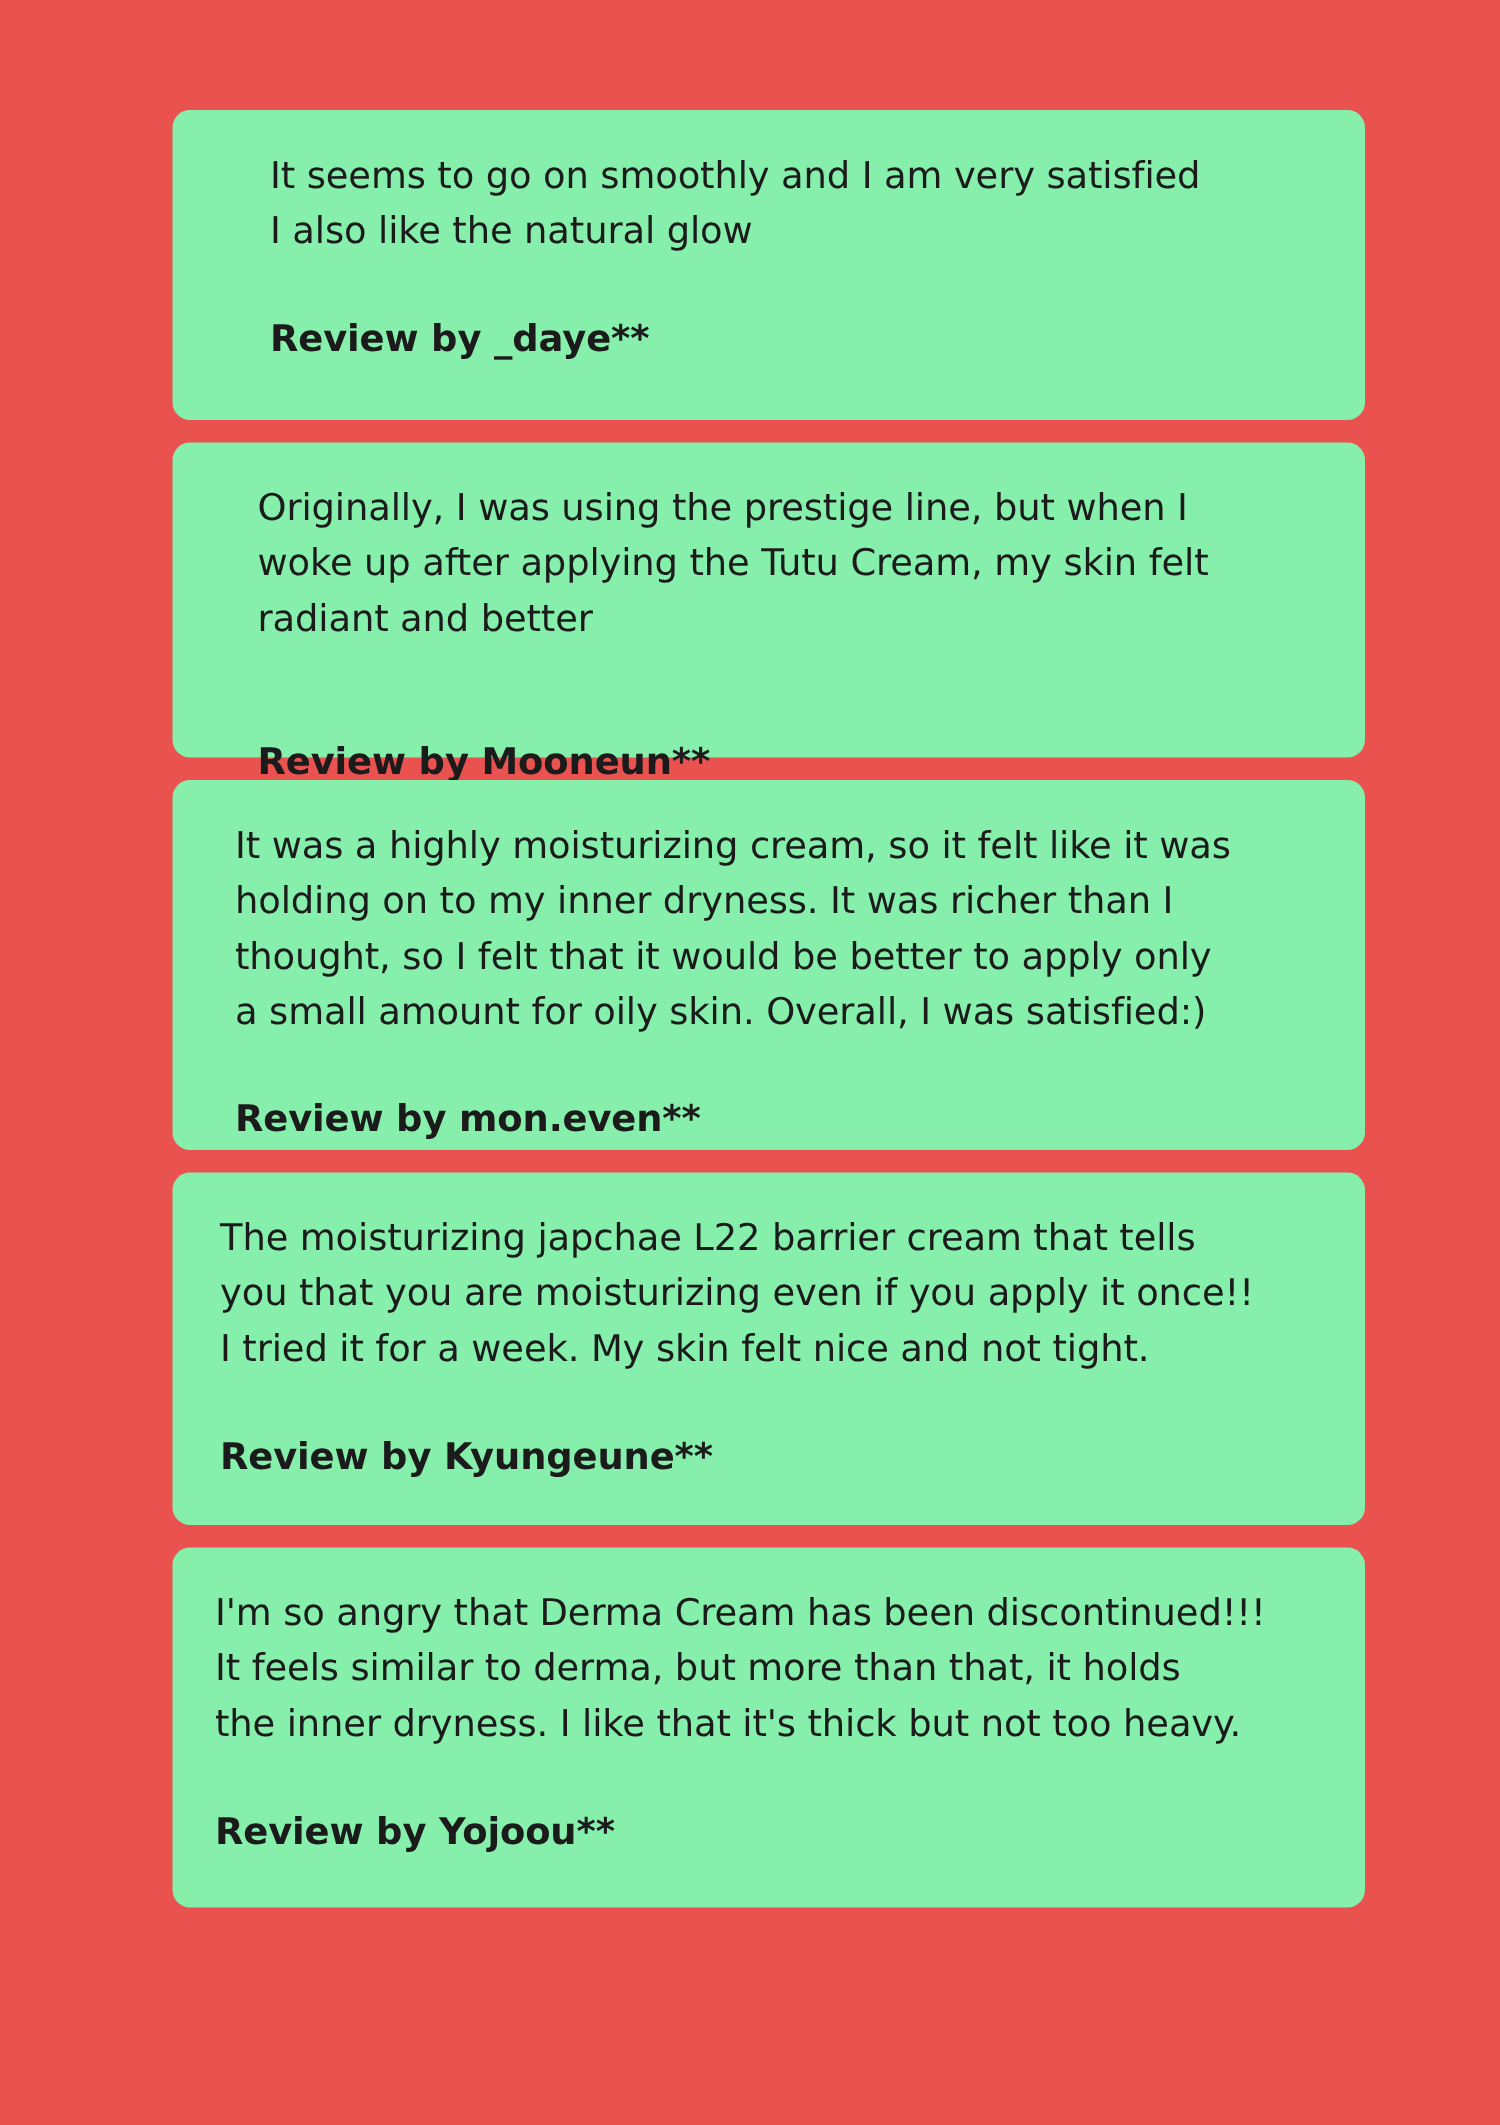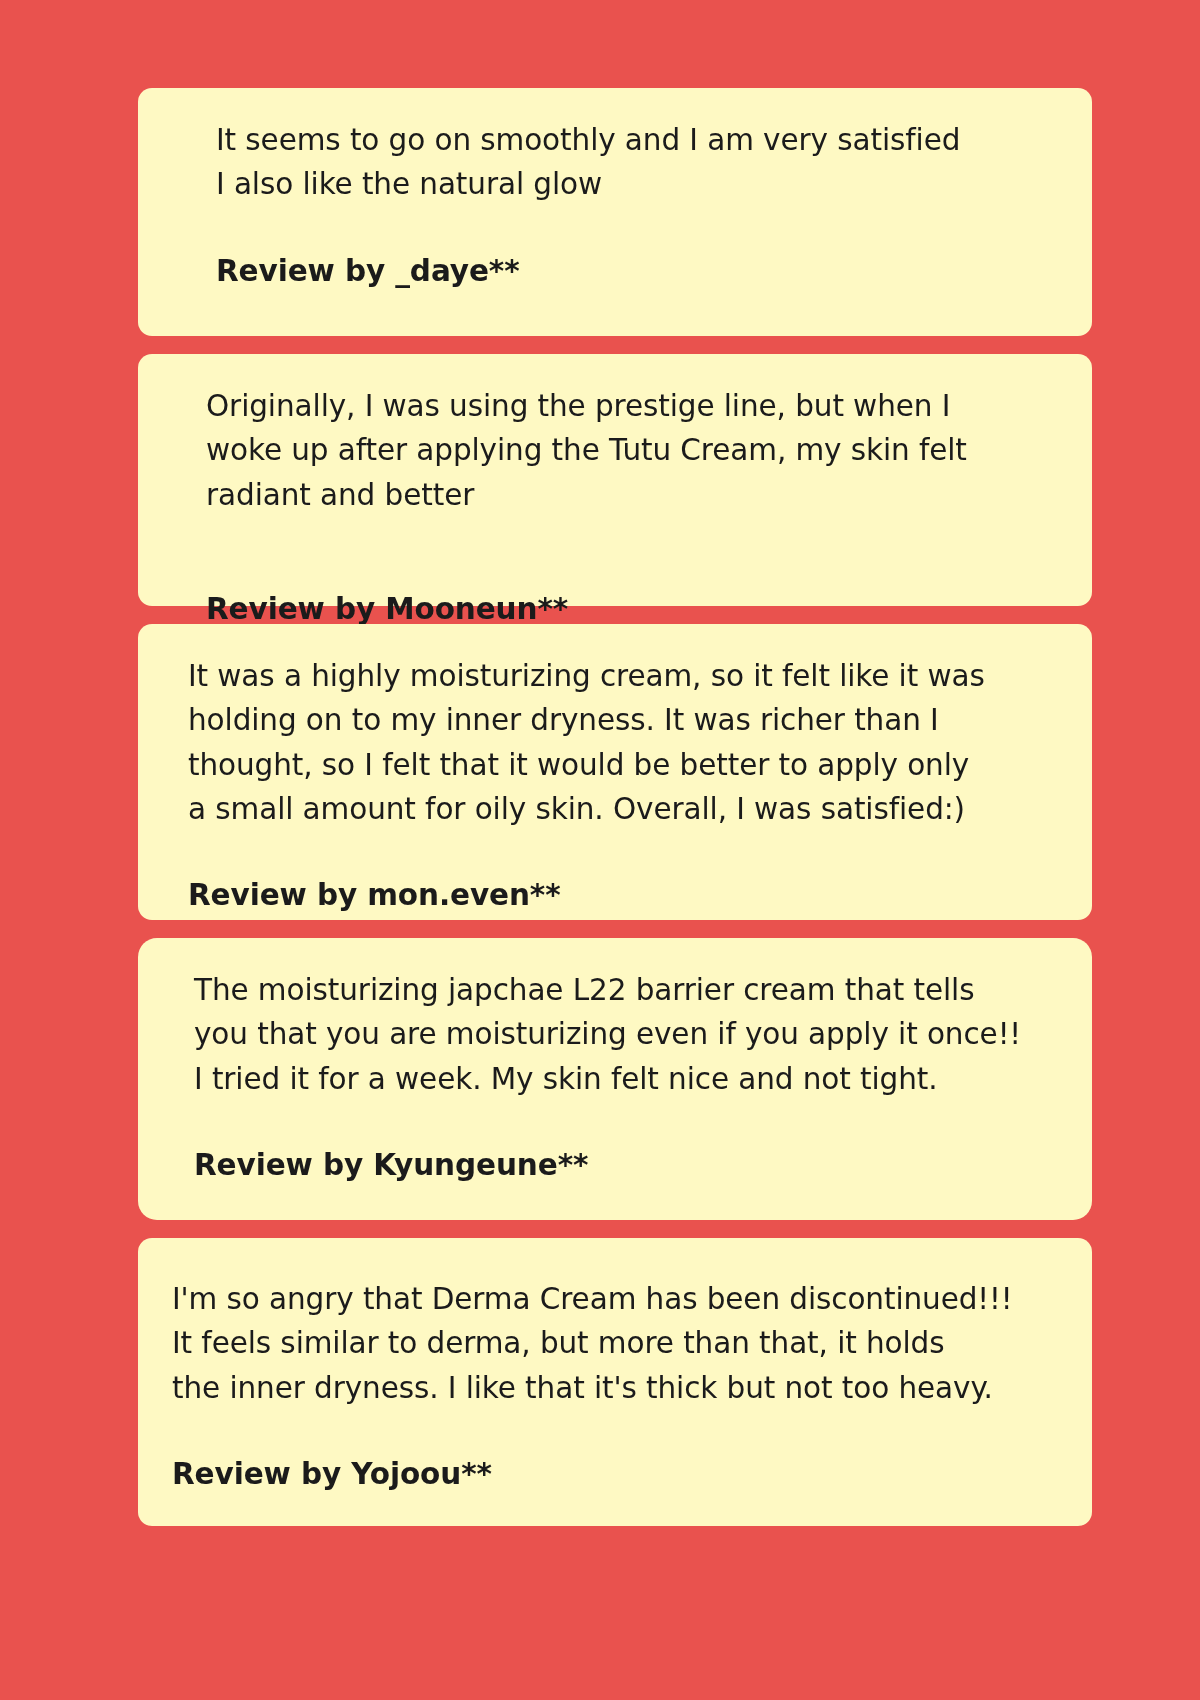--- a/index.html
+++ b/index.html
@@ -16,32 +16,32 @@
   .page {
     box-sizing: border-box;
     width: 1200px;
     height: 1700px;
     padding: 88px 108px 92px 138px;
     display: flex;
     flex-direction: column;
     gap: 18px;
   }
   .review-card {
-    background: #fef9c3;
+    background: #86efac;
     border-radius: 14px;
     box-sizing: border-box;
     padding: 30px 36px 30px 44px;
     display: flex;
     flex-direction: column;
     justify-content: flex-start;
   }
   .review-card.c0 { padding-left: 78px; }
   .review-card.c1 { padding-left: 68px; }
   .review-card.c2 { padding-left: 50px; }
-  .review-card.c3 { padding-left: 56px; border-radius: 19px; }
+  .review-card.c3 { padding-left: 38px; }
   .review-card.c4 { padding-left: 34px; }
 
   .review-body {
     font-size: 29.5px;
     line-height: 1.5;
     color: #1b1b1b;
     letter-spacing: -0.1px;
     white-space: pre-line;
     font-weight: 400;
   }
@@ -80,20 +80,20 @@
     <div class="review-author">Review by mon.even**</div>
   </div>
 
   <div class="review-card c3" style="height:282px;">
     <div class="review-body">The moisturizing japchae L22 barrier cream that tells
 you that you are moisturizing even if you apply it once!!
 I tried it for a week. My skin felt nice and not tight.</div>
     <div class="review-author">Review by Kyungeune**</div>
   </div>
 
-  <div class="review-card c4" style="height:288px;justify-content:flex-end;">
+  <div class="review-card c4" style="height:288px;">
     <div class="review-body">I'm so angry that Derma Cream has been discontinued!!!
 It feels similar to derma, but more than that, it holds
 the inner dryness. I like that it's thick but not too heavy.</div>
     <div class="review-author">Review by Yojoou**</div>
   </div>
 
 </div>
 
 </body></html>

